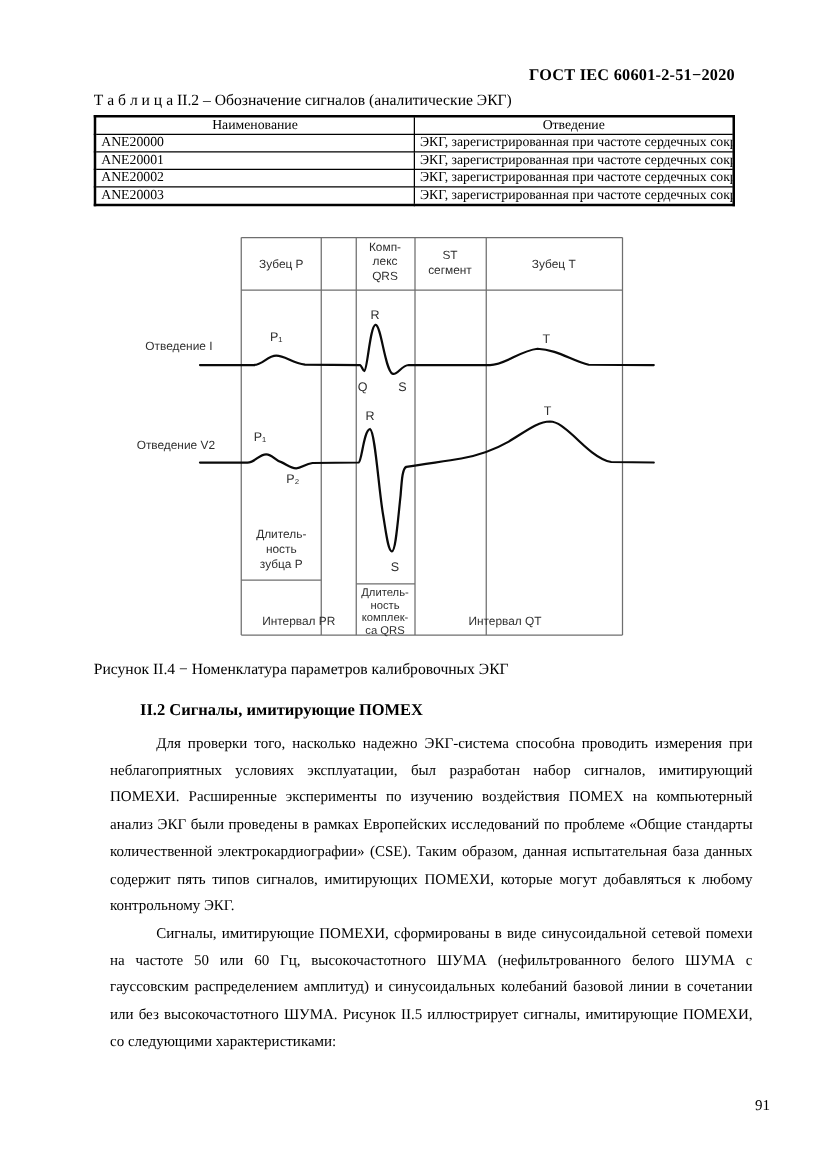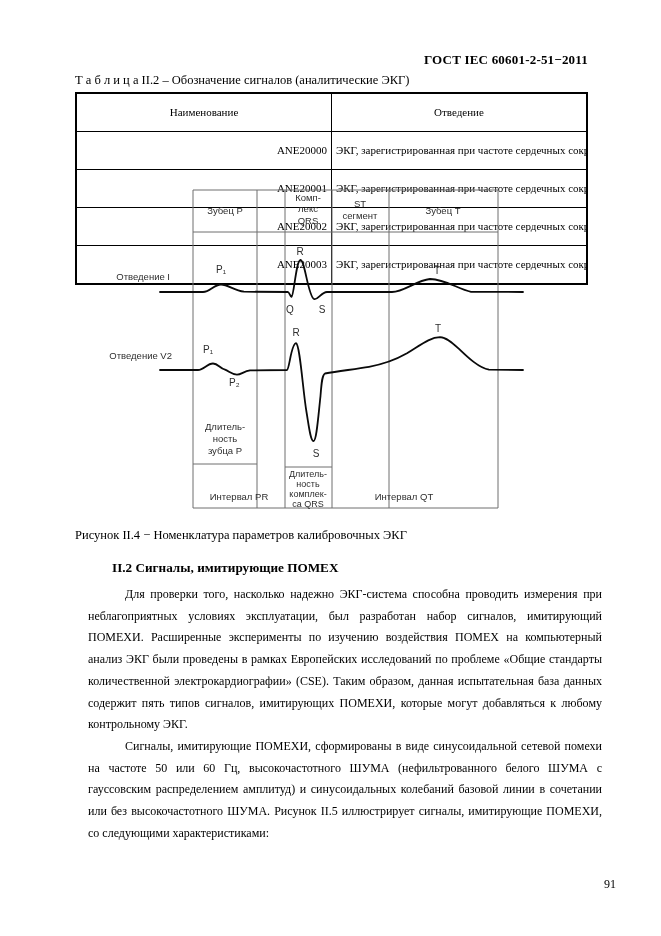--- a/index.html
+++ b/index.html
@@ -15,26 +15,26 @@
     font-size:13px;font-weight:bold;letter-spacing:.2px;
   }
   
   .tbl-caption{top:73px;left:75px;font-size:12.5px;white-space:nowrap;text-align:right;}
   
   table.signals{
     top:92px;left:75px;width:513px;border-collapse:collapse;
     font-size:11px;table-layout:fixed;
   }
   table.signals th, table.signals td{
-    border:1px solid #000;padding:12px 4px;height:13px;line-height:13px;
+    border:1px solid #000;padding:0 4px;height:13px;line-height:13px;
     overflow:hidden;white-space:nowrap;
   }
   table.signals{border:2px solid #000;}
   table.signals th{font-weight:normal;text-align:center;}
-  td.c-name{width:126px;text-align:right;}
+  td.c-name{width:126px;text-align:left;}
   td.c-desc{text-align:left;}
   
   svg.ecg{position:absolute;left:100px;top:183px;}
   svg.ecg text{font-family:"Liberation Sans","DejaVu Sans",sans-serif;fill:#2e2e2e;}
   .fig-lbl{font-size:9.5px;}
   .fig-lbl-sm{font-size:9px;}
   .wave-lbl{font-size:10px;}
   .gridline{stroke:#6e6e6e;stroke-width:1;}
   .trace{stroke:#0a0a0a;stroke-width:1.8;fill:none;stroke-linecap:round;}
   .fig-caption{
@@ -45,21 +45,21 @@
   .bodytext{
     top:584px;left:88px;width:514px;font-size:12px;line-height:21.7px;
     text-align:justify;
   }
   .bodytext p{margin:0;text-indent:37px;text-align:justify;text-align-last:left;}
   .page-num{top:877px;left:604px;font-size:12px;}
 </style>
 </head>
 <body>
 
-<div class="abs doc-header">ГОСТ IEC 60601-2-51−2011</div>
+<div class="abs doc-header">ГОСТ IEC 60601-2-51−2020</div>
 
 <div class="abs tbl-caption">Т а б л и ц а  II.2 – Обозначение сигналов (аналитические ЭКГ)</div>
 
 <table class="abs signals">
   <thead>
     <tr>
       <th class="c-name">Наименование</th>
       <th class="c-desc">Отведение</th>
     </tr>
   </thead>

